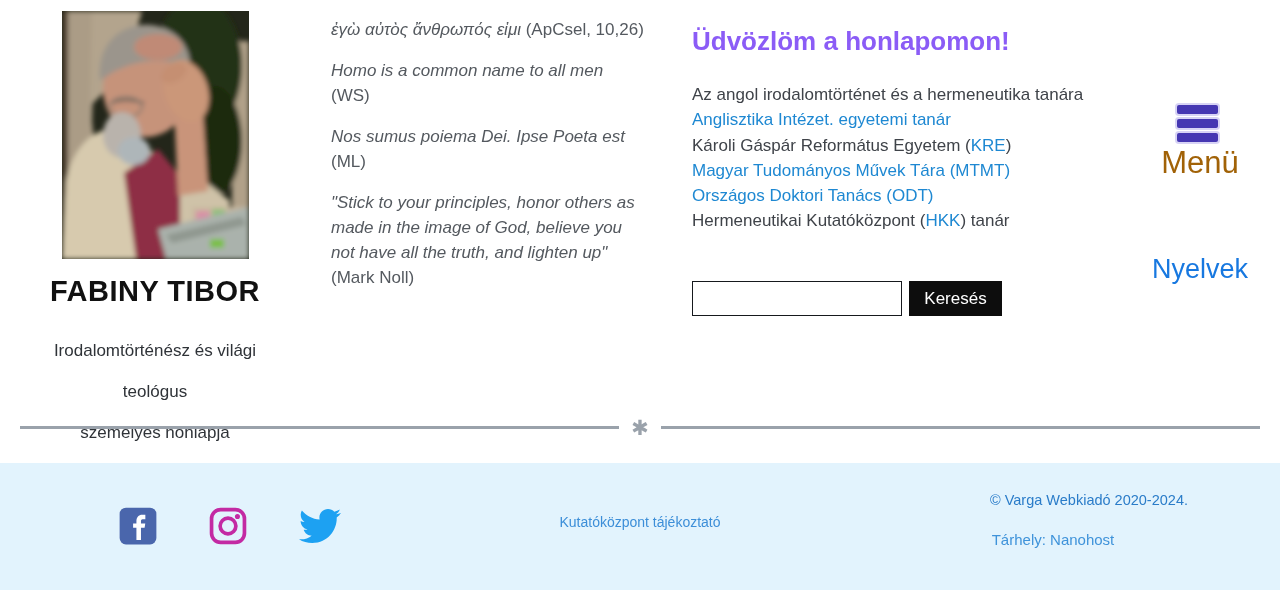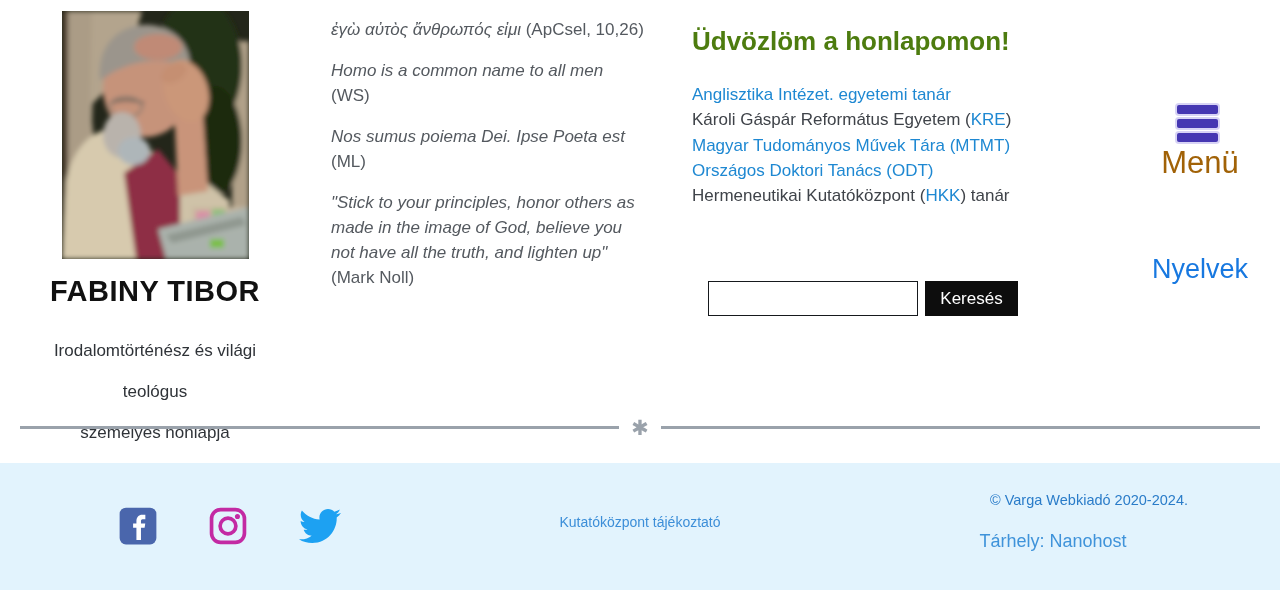--- a/index.html
+++ b/index.html
@@ -57,39 +57,38 @@
 
   
   .col-welcome {
     position: absolute;
     left: 692px; top: 26px;
     width: 400px;
   }
   .welcome-title {
     font-size: 26px;
     font-weight: 700;
-    color: #4d7c0f;
+    color: #8b5cf6;
   }
   .welcome-body {
     margin-top: 25px;
     font-size: 17px;
     line-height: 25.3px;
     color: #3f4349;
   }
   a.link, .link {
     color: #1e88d2;
     text-decoration: none;
     cursor: pointer;
   }
   .search-row {
     position: absolute;
     left: 0; top: 255px;
     display: flex;
     align-items: flex-start;
-    margin-left: 16px;
   }
   .search-input {
     width: 210px;
     height: 35px;
     border: 1px solid #16191d;
     background: #ffffff;
     font-size: 16px;
     padding: 0 8px;
     outline: none;
   }
@@ -189,21 +188,21 @@
     width: 306px;
     text-align: center;
     font-size: 14.5px;
     color: #2a7cc9;
   }
   .footer-host {
     position: absolute;
     left: 900px; top: 68px;
     width: 306px;
     text-align: center;
-    font-size: 18px;
+    font-size: 15px;
     color: #3f93da;
   }
 </style>
 </head>
 <body>
 
 <div class="page">
 
   <div class="col-profile">
     <svg class="portrait" viewBox="0 0 187 248" preserveAspectRatio="none">
@@ -265,20 +264,21 @@
   <div class="col-quotes">
     <p><span class="q-it">ἐγὼ αὐτὸς ἄνθρωπός εἰμι</span><span class="q-reg"> (ApCsel, 10,26)</span></p>
     <p><span class="q-it">Homo is a common name to all men</span><span class="q-reg"> (WS)</span></p>
     <p><span class="q-it">Nos sumus poiema Dei. Ipse Poeta est</span><span class="q-reg"> (ML)</span></p>
     <p><span class="q-it">"Stick to your principles, honor others as made in the image of God, believe you not have all the truth, and lighten up"</span><span class="q-reg"> (Mark Noll)</span></p>
   </div>
 
   <div class="col-welcome">
     <h1 class="welcome-title">Üdvözlöm a honlapomon!</h1>
     <div class="welcome-body">
+      <div>Az angol irodalomtörténet és a hermeneutika tanára</div>
       <div><a class="link">Anglisztika Intézet. egyetemi tanár</a></div>
       <div><span>Károli Gáspár Református Egyetem (</span><a class="link">KRE</a><span>)</span></div>
       <div><a class="link">Magyar Tudományos Művek Tára (MTMT)</a></div>
       <div><a class="link">Országos Doktori Tanács (ODT)</a></div>
       <div><span>Hermeneutikai Kutatóközpont (</span><a class="link">HKK</a><span>) tanár</span></div>
     </div>
     <div class="search-row">
       <input type="text" class="search-input" placeholder="" style="">
       <button class="search-btn">Keresés</button>
     </div>

